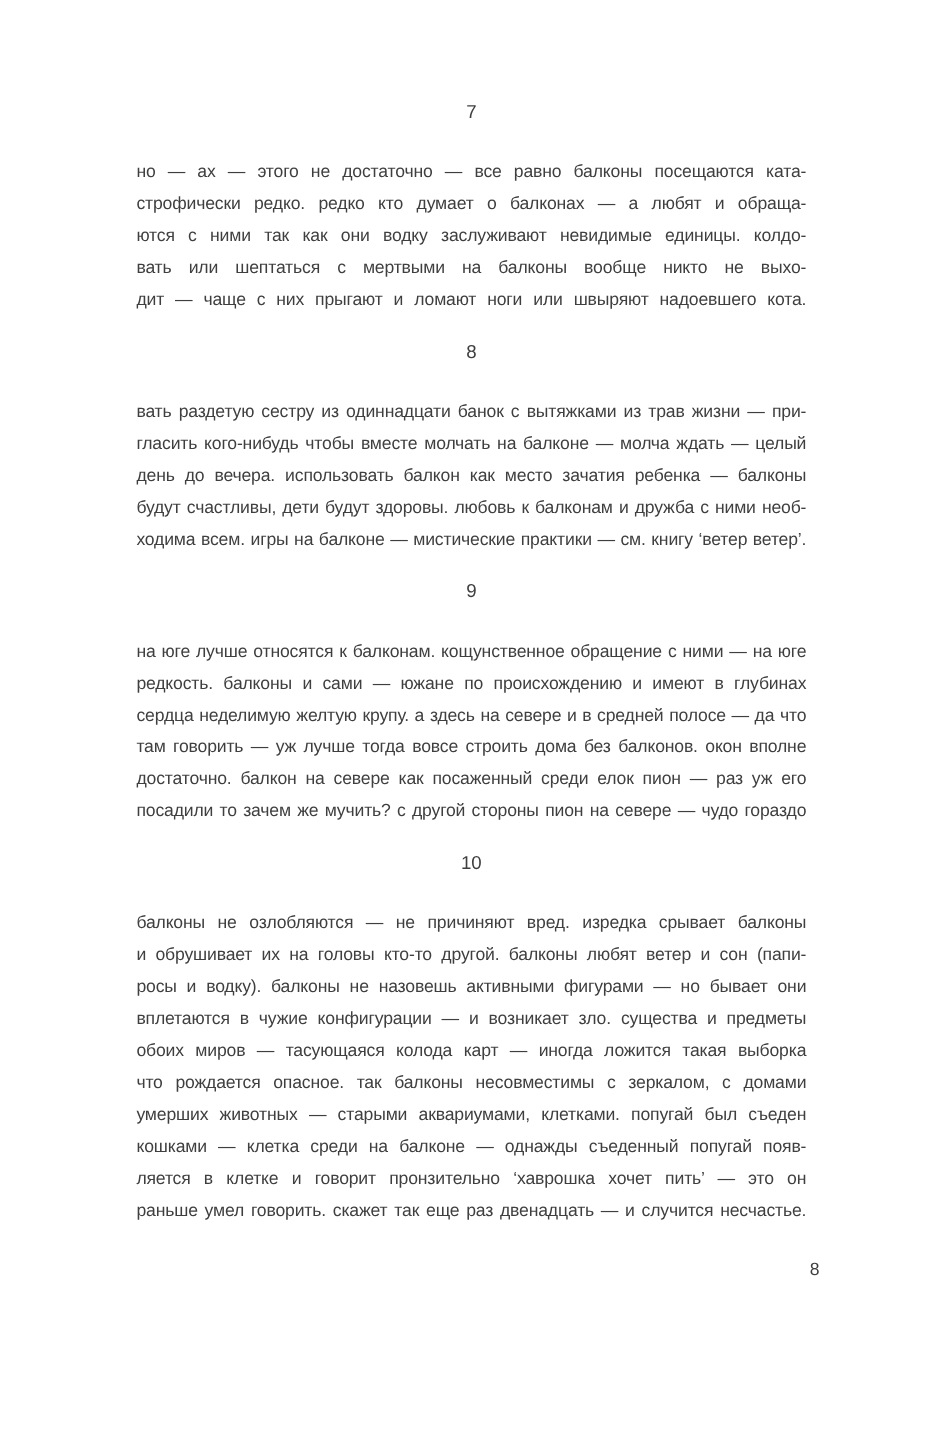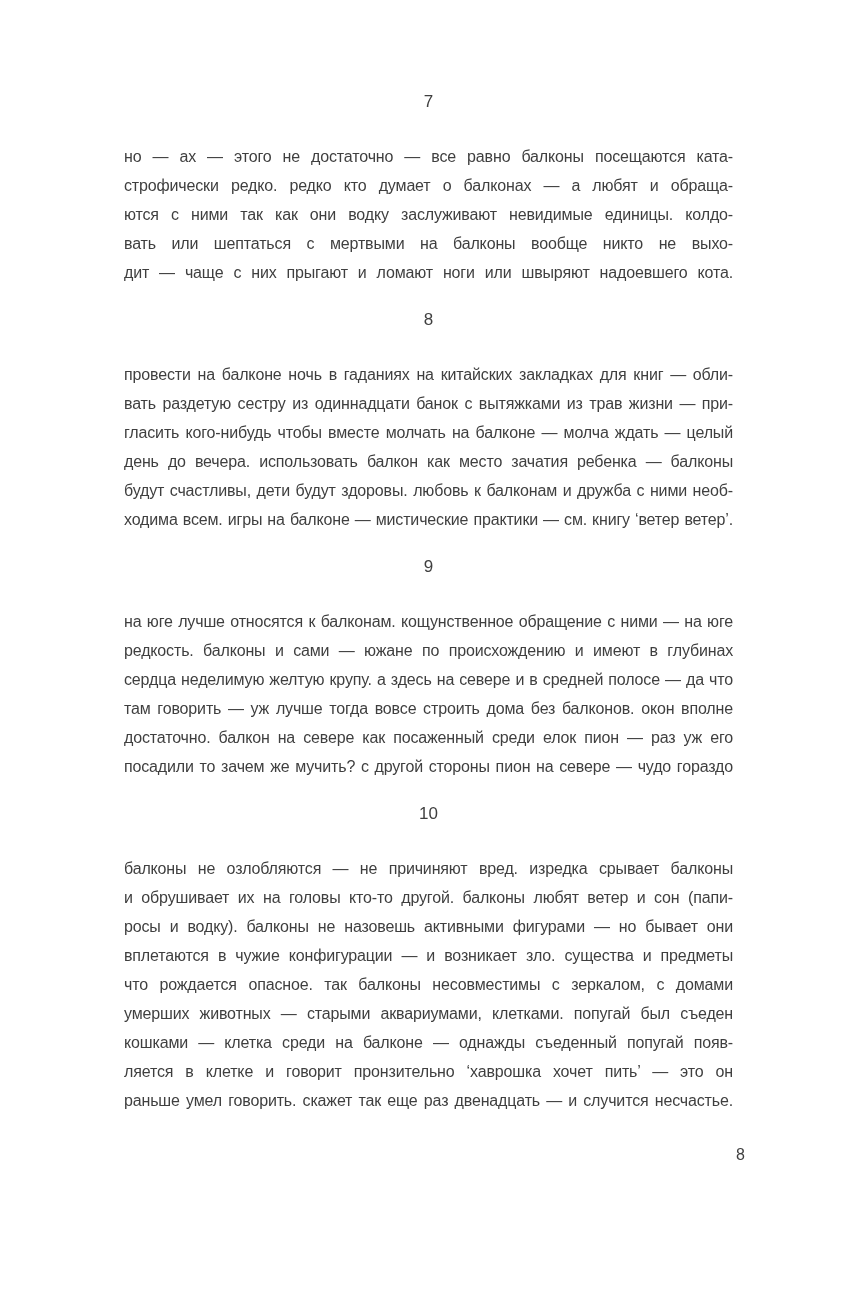--- a/index.html
+++ b/index.html
@@ -63,21 +63,20 @@
           <div class="text-line">но — ах — этого не достаточно — все равно балконы посещаются ката-</div>
           <div class="text-line">строфически редко. редко кто думает о балконах — а любят и обраща-</div>
           <div class="text-line">ются с ними так как они водку заслуживают невидимые единицы. колдо-</div>
           <div class="text-line">вать или шептаться с мертвыми на балконы вообще никто не выхо-</div>
           <div class="text-line">дит — чаще с них прыгают и ломают ноги или швыряют надоевшего кота.</div>
         </div>
       </section>
       <section class="section">
         <div class="section-number">8</div>
         <div class="paragraph">
-          <div class="text-line">провести на балконе ночь в гаданиях на китайских закладках для книг — обли-</div>
           <div class="text-line">вать раздетую сестру из одиннадцати банок с вытяжками из трав жизни — при-</div>
           <div class="text-line">гласить кого-нибудь чтобы вместе молчать на балконе — молча ждать — целый</div>
           <div class="text-line">день до вечера. использовать балкон как место зачатия ребенка — балконы</div>
           <div class="text-line">будут счастливы, дети будут здоровы. любовь к балконам и дружба с ними необ-</div>
           <div class="text-line">ходима всем. игры на балконе — мистические практики — см. книгу ‘ветер ветер’.</div>
         </div>
       </section>
       <section class="section">
         <div class="section-number">9</div>
         <div class="paragraph">
@@ -89,20 +88,21 @@
           <div class="text-line">посадили то зачем же мучить? с другой стороны пион на севере — чудо гораздо</div>
         </div>
       </section>
       <section class="section">
         <div class="section-number">10</div>
         <div class="paragraph">
           <div class="text-line">балконы не озлобляются — не причиняют вред. изредка срывает балконы</div>
           <div class="text-line">и обрушивает их на головы кто-то другой. балконы любят ветер и сон (папи-</div>
           <div class="text-line">росы и водку). балконы не назовешь активными фигурами — но бывает они</div>
           <div class="text-line">вплетаются в чужие конфигурации — и возникает зло. существа и предметы</div>
+          <div class="text-line">обоих миров — тасующаяся колода карт — иногда ложится такая выборка</div>
           <div class="text-line">что рождается опасное. так балконы несовместимы с зеркалом, с домами</div>
           <div class="text-line">умерших животных — старыми аквариумами, клетками. попугай был съеден</div>
           <div class="text-line">кошками — клетка среди на балконе — однажды съеденный попугай появ-</div>
           <div class="text-line">ляется в клетке и говорит пронзительно ‘хаврошка хочет пить’ — это он</div>
           <div class="text-line">раньше умел говорить. скажет так еще раз двенадцать — и случится несчастье.</div>
         </div>
       </section>
     </div>
   <div class="page-footer">8</div>
 </main>

